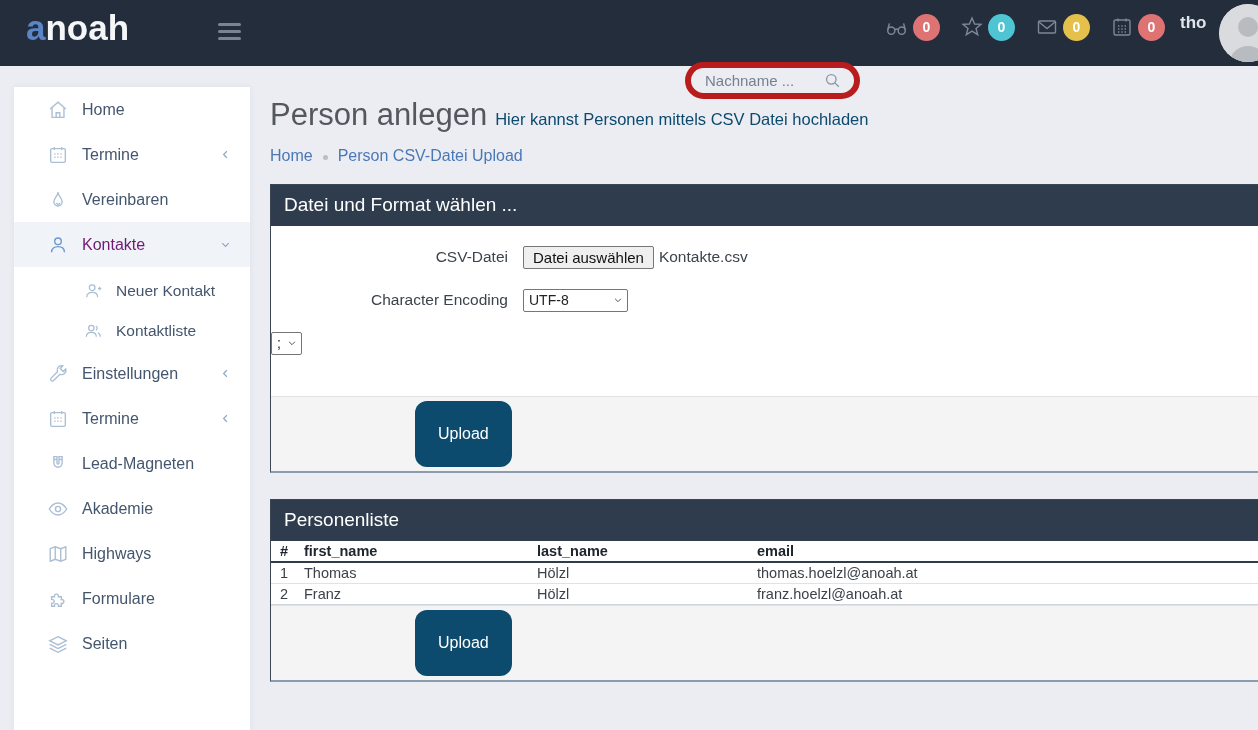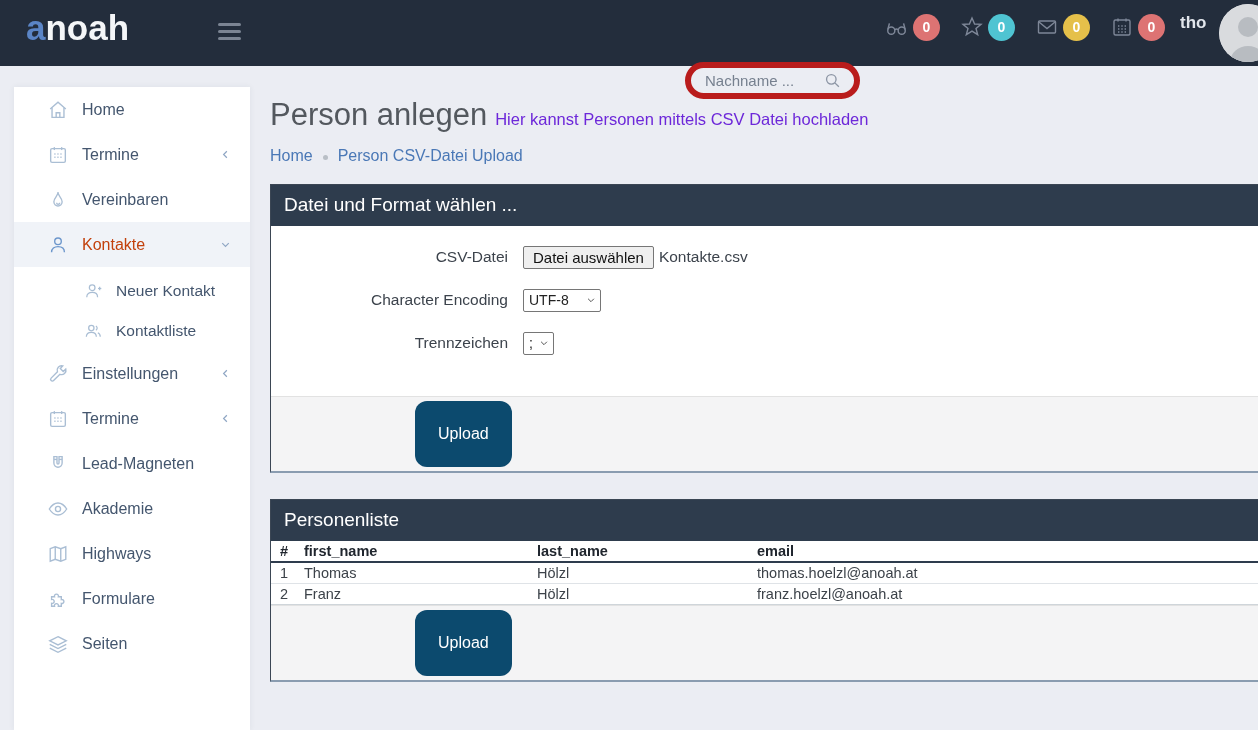--- a/index.html
+++ b/index.html
@@ -35,33 +35,33 @@
     background:#d9dbde; overflow:hidden; }
 
   
   .sidebar { position:absolute; left:14px; top:87px; width:236px; height:643px; background:#ffffff;
     box-shadow:0 0 6px rgba(40,50,70,.07); font-size:16px; }
   .side-item { height:45px; display:flex; align-items:center; padding-left:33px; padding-right:14px;
     color:#44566e; cursor:pointer; position:relative; }
   .side-item .sicon { color:#aabed4; margin-right:13px; flex:0 0 auto; }
   .side-item .slabel { flex:1; white-space:nowrap; }
   .side-item .chev { color:#8fa6c4; flex:0 0 auto; margin-right:4px; }
-  .side-item.active { background:#f0f3f8; color:#c2410c; }
+  .side-item.active { background:#f0f3f8; color:#701a75; }
   .side-item.active .sicon { color:#6d97cc; }
   .side-item.sub { height:40px; padding-left:69px; font-size:15.5px; }
   .submenu { padding-top:4px; }
   .highlight-box { margin:2px 14px 4px 14px; border:4px solid #59d32a; border-radius:12px;
     background:#e9efe5; box-shadow:0 3px 7px rgba(40,50,40,.45); }
   .highlight-box .side-item.sub { height:40px; padding-left:28px; color:#5a6b80; }
 
   
   .main { position:absolute; left:270px; top:87px; width:1100px; }
   .page-head { padding-top:10px; }
   .page-title { font-size:31px; color:#53585e; font-weight:400; display:inline; }
-  .page-subtitle { font-size:16.5px; color:#6d28d9; margin-left:8px; }
+  .page-subtitle { font-size:16.5px; color:#0c4a6e; margin-left:8px; }
   .breadcrumb { margin-top:14px; display:flex; align-items:center; font-size:16px; }
   .breadcrumb a { color:#4a78b6; text-decoration:none; cursor:pointer; }
   .crumb-dot { width:5px; height:5px; border-radius:50%; background:#b9bfc6; margin:2px 10px 0 10px; }
 
   .panel { background:#fff; border:1px solid #3b4654; border-bottom:2px solid #8a9cb0; width:1100px; }
   .panel-1 { margin-top:19px; }
   .panel-2 { margin-top:26px; }
   .panel-header { background:#2e3c4d; color:#fff; font-size:19px; padding:9px 13px 10px 13px; }
   .panel-body { background:#fff; }
   .panel-footer { background:#f4f4f5; border-top:1px solid #e2e2e2; height:75px; display:flex; align-items:center; }
@@ -72,21 +72,21 @@
   .form-area { height:170px; padding-top:17px; display:flex; flex-direction:column; gap:15px; }
   .form-row { display:flex; align-items:center; height:28px; }
   .form-label { width:237px; text-align:right; margin-right:15px; font-size:15.5px; color:#3c434c; flex:0 0 auto; }
   .file-btn { display:inline-block; background:#efefef; border:1px solid #767676; border-radius:2px;
     font-size:15px; color:#111; padding:2px 9px; cursor:pointer; }
   .file-name { font-size:15.5px; color:#3c434c; margin-left:5px; }
   .select-box { display:inline-flex; align-items:center; justify-content:space-between; background:#fff;
     border:1px solid #767676; border-radius:2px; height:23px; font-size:14px; color:#222;
     padding:0 4px 0 5px; cursor:pointer; }
   .select-box .sel-chev { color:#555; margin-left:6px; }
-  .sel-encoding { width:78px; }
+  .sel-encoding { width:105px; }
   .sel-sep { width:31px; }
 
   
   .ptable { width:100%; border-collapse:collapse; font-size:14.5px; color:#3c4249; }
   .ptable th { text-align:left; font-weight:bold; color:#20262e; border-bottom:2px solid #2e3c4d; }
   .ptable th, .ptable td { height:20px; padding:0 6px; line-height:20px; }
   .ptable td { border-bottom:1px solid #dfe3e7; }
   .ptable tr:last-child td { border-bottom:1px solid #cfd5da; }
   .col-num { width:27px; padding-left:9px !important; }
   .col-first { width:233px; }
@@ -386,21 +386,20 @@
           <span>UTF-8</span>
           <span class="sel-chev">
             <svg width="10" height="10" viewBox="0 0 24 24" fill="none" stroke="currentColor" stroke-width="2.4">
                 <polyline points="5,9 12,16 19,9"></polyline>
               </svg>
           </span>
         </span>
       </div>
 
       <div class="form-row">
-        <span class="form-label">Trennzeichen</span>
         <span class="select-box sel-sep">
           <span>;</span>
           <span class="sel-chev">
             <svg width="10" height="10" viewBox="0 0 24 24" fill="none" stroke="currentColor" stroke-width="2.4">
                 <polyline points="5,9 12,16 19,9"></polyline>
               </svg>
           </span>
         </span>
       </div>
 

